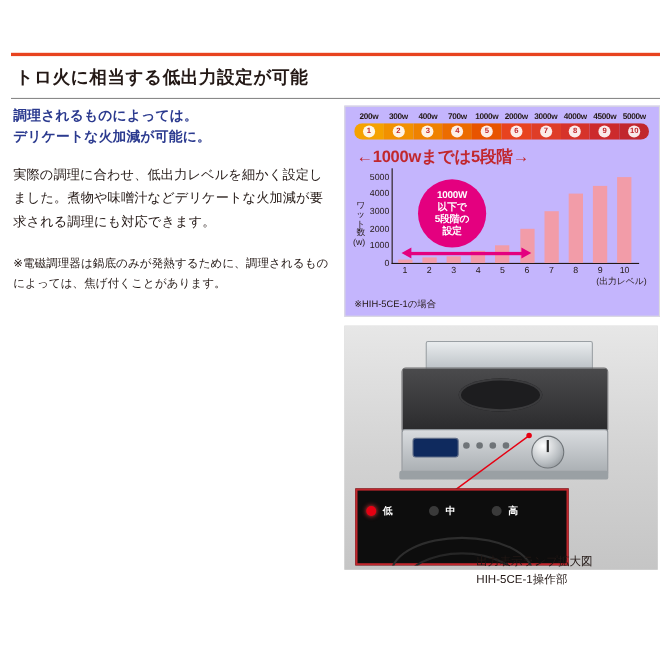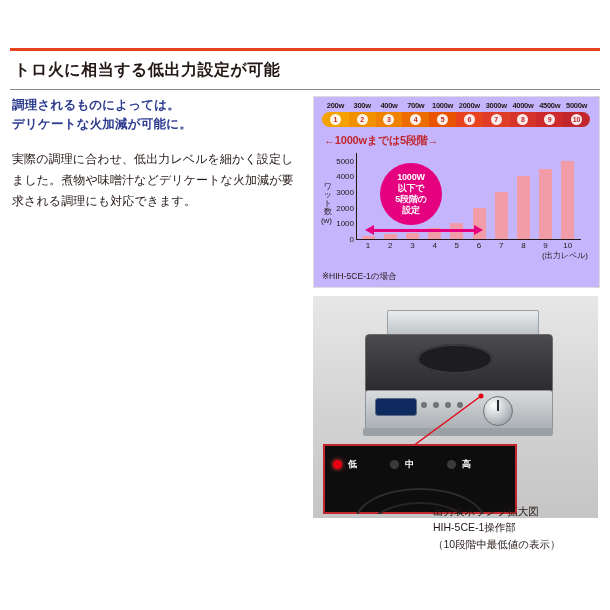--- a/index.html
+++ b/index.html
@@ -44,21 +44,21 @@
   .step{
     width:26.8px;height:15px;display:flex;align-items:center;justify-content:center;
     font-size:8px;font-weight:bold;color:#ffffff;
   }
   .step i{
     display:flex;align-items:center;justify-content:center;
     width:11px;height:11px;border-radius:50%;
     background:rgba(255,255,255,.9);color:#c1272d;font-style:normal;font-size:7px;font-weight:bold;
   }
   .arrow-note{
-    position:absolute;left:10px;top:36px;font-size:11px;font-weight:bold;color:#c1272d;letter-spacing:-.2px;
+    position:absolute;left:10px;top:36px;font-size:15px;font-weight:bold;color:#c1272d;letter-spacing:-.2px;
   }
 
   .plot{position:absolute;left:8px;top:52px;width:268px;height:112px;}
   .ylabel{
     position:absolute;left:-2px;top:22px;width:12px;font-size:8px;line-height:1.05;color:#231815;
     text-align:right;
     margin-top:12px;
   }
   .axis-box{position:absolute;left:34px;top:4px;width:224px;height:86px;border-left:1px solid #231815;border-bottom:1px solid #231815;}
   .yticks{position:absolute;left:8px;top:0px;width:24px;height:90px;}
@@ -133,20 +133,21 @@
     <h1>トロ火に相当する低出力設定が可能</h1>
     <div class="rule-bot"></div>
   </div>
 
   <div class="left">
     <p class="lead">
       <span>調理されるものによっては。</span><br>
       <span>デリケートな火加減が可能に。</span>
     </p>
     <p class="body-text">実際の調理に合わせ、低出力レベルを細かく設定しました。煮物や味噌汁などデリケートな火加減が要求される調理にも対応できます。</p>
+    <p class="note">※電磁調理器は鍋底のみが発熱するために、調理されるものによっては、焦げ付くことがあります。</p>
   </div>
 
   <div class="chart-panel">
 
     <div class="watt-header">
       <div class="watt-labels">
         <span>200w</span>
         <span>300w</span>
         <span>400w</span>
         <span>700w</span>
@@ -309,16 +310,15 @@
       <div class="arcs">
           <div></div>
           <div class="two"></div>
         </div>
     </div>
   </div>
 
   <div class="caption">
     <div>出力表示ランプ拡大図</div>
     <div>HIH-5CE-1操作部</div>
-    <div>（10段階中最低値の表示）</div>
   </div>
 
 </div>
 
 </body></html>

